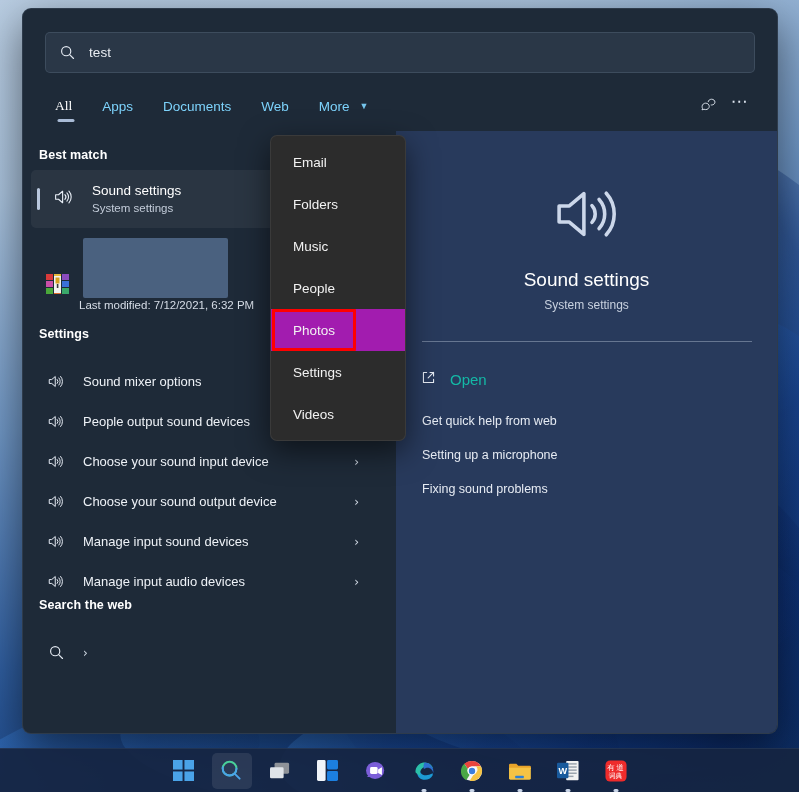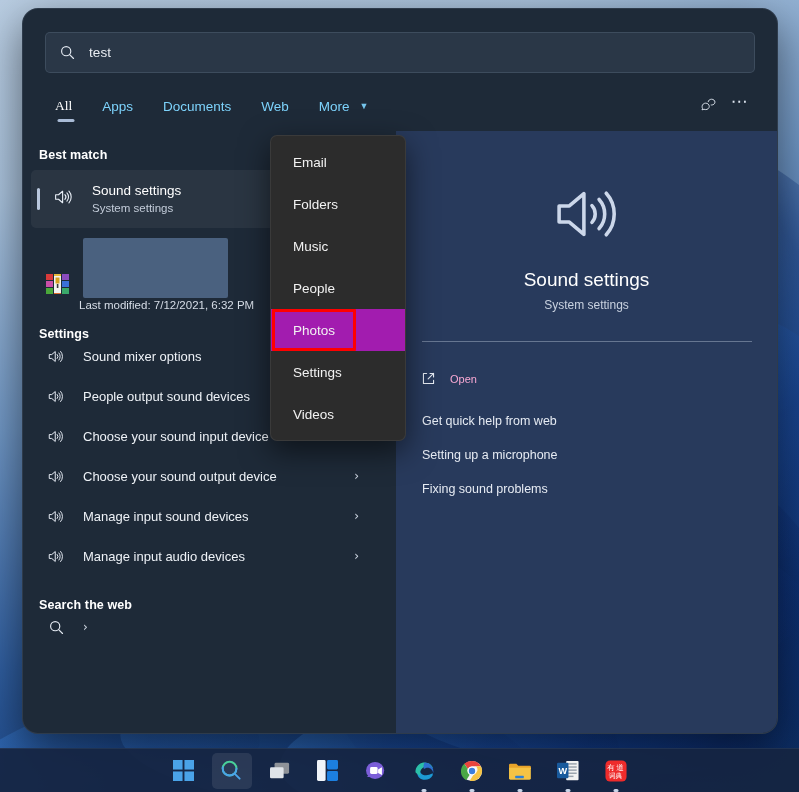--- a/index.html
+++ b/index.html
@@ -49,21 +49,21 @@
   .petal-6 { left: -40px;  top: 700px; width: 300px; height: 110px; transform: rotate(-10deg);opacity: 0.5; }
 
   
   #search-flyout {
     position: absolute;
     left: 22px;
     top: 8px;
     width: 756px;
     height: 726px;
     background: #1e2a38;
-    border-radius: 16px;
+    border-radius: 9px;
     border: 1px solid rgba(120,140,165,0.18);
     box-shadow: 0 14px 44px rgba(0,0,0,0.52);
     overflow: hidden;
     display: flex;
     flex-direction: column;
   }
 
   
   #search-box-row { padding: 23px 22px 0 22px; }
   #search-box {
@@ -195,21 +195,21 @@
   #file-modified {
     position: absolute;
     left: 48px; top: 63px;
     color: #d6dde7;
     font-size: 11.5px;
   }
 
   
   .result-row {
     display: flex;
-    align-items: flex-start;
+    align-items: flex-end;
     height: 40px;
     margin: 0 8px;
     padding-left: 14px;
     border-radius: 4px;
     gap: 16px;
     position: relative;
   }
   .result-row .r-icon { flex: 0 0 22px; display: flex; align-items: center; justify-content: center; }
   .result-row .r-label { color: #eef2f7; font-size: 13px; flex: 1 1 auto; }
   .result-row .r-chev {
@@ -252,22 +252,22 @@
   #preview-actions {
     width: 100%;
     padding-left: 25px;
     margin-top: 20px;
   }
   .preview-action {
     display: flex;
     align-items: center;
     gap: 14px;
     height: 34px;
-    color: #f9a8d4;
-    font-size: 11px;
+    color: #14b8a6;
+    font-size: 15px;
   }
   .preview-link {
     display: flex;
     align-items: center;
     height: 34px;
     color: #e6ebf3;
     font-size: 12.5px;
     padding-left: 1px;
   }
   #preview-links { margin-top: 8px; }

